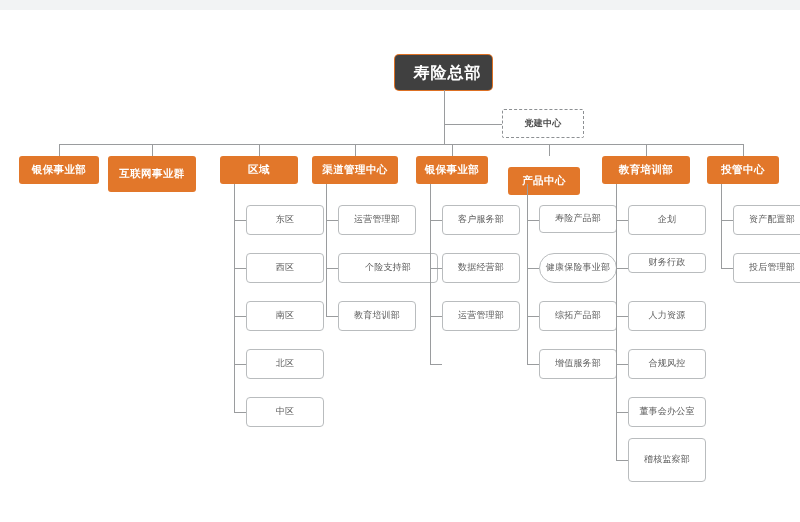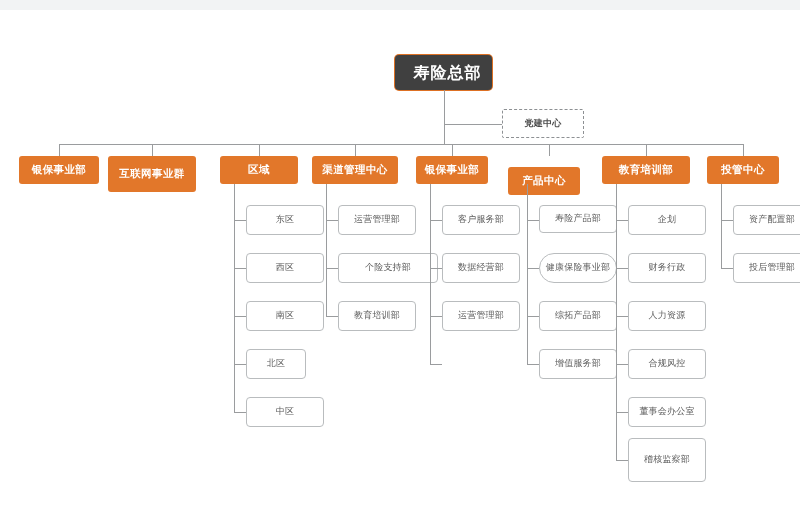--- a/index.html
+++ b/index.html
@@ -94,21 +94,21 @@
     <div class="line v" style="left: 152px; top: 144px; height: 12px;"></div>
     <div class="node div" style="left: 220px; top: 156px; width: 78px; height: 28px;">区域</div>
     <div class="line v" style="left: 259px; top: 144px; height: 12px;"></div>
     <div class="line v" style="left: 234px; top: 184px; height: 228px;"></div>
     <div class="node leaf" style="left: 246px; top: 205px; width: 78px; height: 30px;">东区</div>
     <div class="line h" style="left: 234px; top: 220px; width: 12px;"></div>
     <div class="node leaf" style="left: 246px; top: 253px; width: 78px; height: 30px;">西区</div>
     <div class="line h" style="left: 234px; top: 268px; width: 12px;"></div>
     <div class="node leaf" style="left: 246px; top: 301px; width: 78px; height: 30px;">南区</div>
     <div class="line h" style="left: 234px; top: 316px; width: 12px;"></div>
-    <div class="node leaf" style="left: 246px; top: 349px; width: 60px; height: 30px;">北区</div>
+    <div class="node leaf" style="left: 246px; top: 349px; width: 78px; height: 30px;">北区</div>
     <div class="line h" style="left: 234px; top: 364px; width: 12px;"></div>
     <div class="node leaf" style="left: 246px; top: 397px; width: 78px; height: 30px;">中区</div>
     <div class="line h" style="left: 234px; top: 412px; width: 12px;"></div>
     <div class="node div" style="left: 312px; top: 156px; width: 86px; height: 28px;">渠道管理中心</div>
     <div class="line v" style="left: 355px; top: 144px; height: 12px;"></div>
     <div class="line v" style="left: 326px; top: 184px; height: 132px;"></div>
     <div class="node leaf" style="left: 338px; top: 205px; width: 78px; height: 30px;">运营管理部</div>
     <div class="line h" style="left: 326px; top: 220px; width: 12px;"></div>
     <div class="node leaf" style="left: 338px; top: 253px; width: 100px; height: 30px;">个险支持部</div>
     <div class="line h" style="left: 326px; top: 268px; width: 12px;"></div>
@@ -133,21 +133,21 @@
     <div class="line h" style="left: 527px; top: 268px; width: 12px;"></div>
     <div class="node leaf" style="left: 539px; top: 301px; width: 78px; height: 30px;">综拓产品部</div>
     <div class="line h" style="left: 527px; top: 316px; width: 12px;"></div>
     <div class="node leaf" style="left: 539px; top: 349px; width: 78px; height: 30px;">增值服务部</div>
     <div class="line h" style="left: 527px; top: 364px; width: 12px;"></div>
     <div class="node div" style="left: 602px; top: 156px; width: 88px; height: 28px;">教育培训部</div>
     <div class="line v" style="left: 646px; top: 144px; height: 12px;"></div>
     <div class="line v" style="left: 616px; top: 184px; height: 276px;"></div>
     <div class="node leaf" style="left: 628px; top: 205px; width: 78px; height: 30px;">企划</div>
     <div class="line h" style="left: 616px; top: 220px; width: 12px;"></div>
-    <div class="node leaf" style="left: 628px; top: 253px; width: 78px; height: 30px;">财务行政</div>
+    <div class="node leaf" style="left: 628px; top: 253px; width: 78px; height: 20px;">财务行政</div>
     <div class="line h" style="left: 616px; top: 268px; width: 12px;"></div>
     <div class="node leaf" style="left: 628px; top: 301px; width: 78px; height: 30px;">人力资源</div>
     <div class="line h" style="left: 616px; top: 316px; width: 12px;"></div>
     <div class="node leaf" style="left: 628px; top: 349px; width: 78px; height: 30px;">合规风控</div>
     <div class="line h" style="left: 616px; top: 364px; width: 12px;"></div>
     <div class="node leaf" style="left: 628px; top: 397px; width: 78px; height: 30px;">董事会办公室</div>
     <div class="line h" style="left: 616px; top: 412px; width: 12px;"></div>
     <div class="node leaf" style="left: 628px; top: 438px; width: 78px; height: 44px;">稽核监察部</div>
     <div class="line h" style="left: 616px; top: 460px; width: 12px;"></div>
     <div class="node div" style="left: 707px; top: 156px; width: 72px; height: 28px;">投管中心</div>

